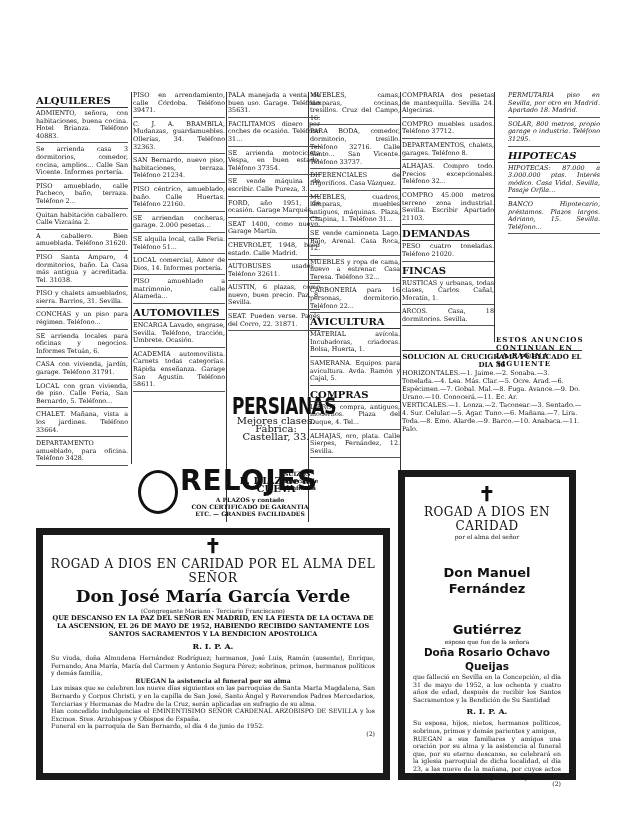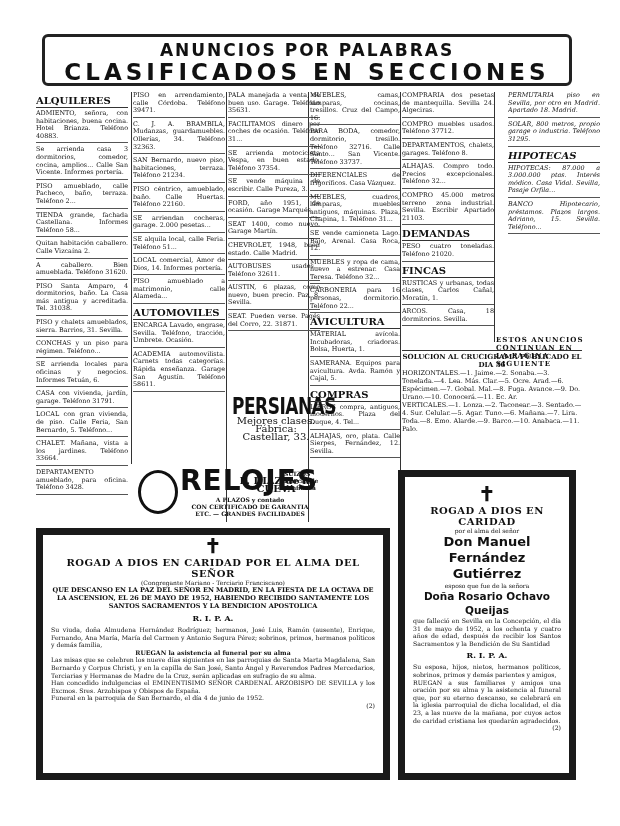--- a/index.html
+++ b/index.html
@@ -28,51 +28,46 @@
   .relojes .word { position:absolute; left:46px; top:0; font-family:"DejaVu Sans", sans-serif; font-weight:bold; font-size:28px; letter-spacing:1px; line-height:30px; }
   .relojes .side { position:absolute; left:150px; top:4px; font-size:6px; line-height:7px; font-weight:bold; width:40px; }
   .relojes .sub { position:absolute; left:46px; top:30px; font-size:6px; line-height:7px; font-weight:bold; width:140px; text-align:center; }
   .cruci { position:absolute; left:402px; top:350px; width:180px; font-size:6.5px; line-height:8px; }
   .cruci .h { font-weight:bold; text-align:center; font-size:7px; border-top:1px solid #333; padding-top:2px; }
   .otros { position:absolute; left:496px; top:336px; width:92px; font-weight:bold; font-size:7px; line-height:8px; letter-spacing:1px; }
   .obit { position:absolute; border:7px solid #1a1a1a; box-sizing:border-box; background:#fff; text-align:center; }
   .obit.o1 { left:36px; top:528px; width:354px; height:252px; }
   .obit.o2 { left:398px; top:470px; width:178px; height:310px; }
   .cross { font-size:20px; line-height:22px; font-weight:bold; }
-  .obit .pre { font-size:10px; font-weight:bold; letter-spacing:0.5px; }
+  .obit .pre { font-size:12px; font-weight:normal; letter-spacing:0.5px; }
   .obit .name { font-family:"DejaVu Serif", serif; font-weight:bold; font-size:17px; line-height:22px; }
-  .obit.o2 .name { font-family:"DejaVu Sans", sans-serif; font-size:13px; line-height:16px; }
+  .obit.o2 .name { font-family:"DejaVu Sans", sans-serif; font-size:13px; line-height:16px;margin-top:25px; }
   .obit.o2 .name2 { font-family:"DejaVu Sans", sans-serif; font-weight:bold; font-size:10.5px; line-height:14px; }
   .obit .sub { font-size:6px; }
   .obit .caps { font-size:6.5px; font-weight:bold; line-height:8px; padding:0 8px; }
   .obit .ripa { font-size:8px; font-weight:bold; margin:3px 0; }
   .obit .body { font-size:6.2px; line-height:7.6px; text-align:justify; padding:0 8px; }
 </style>
 </head>
 <body>
 
 <div class="page">
 
-  <div class="banner">
-    <div class="l1">ANUNCIOS POR PALABRAS</div>
-    <div class="l2">CLASIFICADOS EN SECCIONES</div>
-  </div>
 
   <div class="vrule" style="left:131px;height:372px;"></div>
   <div class="vrule" style="left:226px;height:430px;"></div>
   <div class="vrule" style="left:308px;height:430px;"></div>
   <div class="vrule" style="left:400px;height:430px;"></div>
   <div class="vrule" style="left:494px;height:250px;"></div>
 
   <div class="col c1">
     <div class="sec">ALQUILERES</div>
     <div class="ad">ADMIENTO, señora, con habitaciones, buena cocina. Hotel Brianza. Teléfono 40883.</div>
     <div class="ad">Se arrienda casa 3 dormitorios, comedor, cocina, amplios... Calle San Vicente. Informes portería.</div>
     <div class="ad">PISO amueblado, calle Pacheco, baño, terraza. Teléfono 2...</div>
-    <div class="ad">TIENDA grande, fachada Castellana. Informes Teléfono 58...</div>
     <div class="ad">Quitan habitación caballero. Calle Vizcaína 2.</div>
     <div class="ad">A caballero. Bien amueblada. Teléfono 31620.</div>
     <div class="ad">PISO Santa Amparo, 4 dormitorios, baño. La Casa más antigua y acreditada. Tel. 31038.</div>
     <div class="ad">PISO y chalets amueblados, sierra. Barrios, 31. Sevilla.</div>
     <div class="ad">CONCHAS y un piso para régimen. Teléfono...</div>
     <div class="ad">SE arrienda locales para oficinas y negocios. Informes Tetuán, 6.</div>
     <div class="ad">CASA con vivienda, jardín, garage. Teléfono 31791.</div>
     <div class="ad">LOCAL con gran vivienda, de piso. Calle Feria, San Bernardo, 5. Teléfono...</div>
     <div class="ad">CHALET. Mañana, vista a los jardines. Teléfono 33664.</div>
     <div class="ad">DEPARTAMENTO amueblado, para oficina. Teléfono 3428.</div>
@@ -164,20 +159,21 @@
 
   <div class="cruci">
     <div class="h">SOLUCION AL CRUCIGRAMA PUBLICADO EL DIA 36</div>
     <div>HORIZONTALES.—1. Jaime.—2. Sonaba.—3. Tonelada.—4. Lea. Más. Clar.—5. Ocre. Arad.—6. Espécimen.—7. Gobal. Mal.—8. Fuga. Avance.—9. Do. Urano.—10. Conocerá.—11. Ec. Ar.</div>
     <div>VERTICALES.—1. Lonza.—2. Taconear.—3. Sentado.—4. Sur. Celular.—5. Agar. Tuno.—6. Mañana.—7. Lira. Toda.—8. Emo. Alarde.—9. Barco.—10. Anabaca.—11. Palo.</div>
   </div>
 
   <div class="obit o1">
     <div class="cross">✝</div>
     <div class="pre">ROGAD A DIOS EN CARIDAD POR EL ALMA DEL SEÑOR</div>
+    <div class="name">Don José María García Verde</div>
     <div class="sub">(Congregante Mariano - Terciario Franciscano)</div>
     <div class="caps">QUE DESCANSO EN LA PAZ DEL SEÑOR EN MADRID, EN LA FIESTA DE LA OCTAVA DE LA ASCENSION, EL 26 DE MAYO DE 1952, HABIENDO RECIBIDO SANTAMENTE LOS SANTOS SACRAMENTOS Y LA BENDICION APOSTOLICA</div>
     <div class="ripa">R. I. P. A.</div>
     <div class="body">Su viuda, doña Almudena Hernández Rodríguez; hermanos, José Luis, Ramón (ausente), Enrique, Fernando, Ana María, María del Carmen y Antonio Segura Pérez; sobrinos, primos, hermanos políticos y demás familia,</div>
     <div class="body" style="text-align:center;font-weight:bold;">RUEGAN la asistencia al funeral por su alma</div>
     <div class="body">Las misas que se celebren los nueve días siguientes en las parroquias de Santa Marta Magdalena, San Bernardo y Corpus Christi, y en la capilla de San José, Santo Ángel y Reverendos Padres Mercedarios, Terciarias y Hermanas de Madre de la Cruz, serán aplicadas en sufragio de su alma.</div>
     <div class="body">Han concedido indulgencias el EMINENTISIMO SEÑOR CARDENAL ARZOBISPO DE SEVILLA y los Excmos. Sres. Arzobispos y Obispos de España.</div>
     <div class="body">Funeral en la parroquia de San Bernardo, el día 4 de junio de 1952.</div>
     <div class="body" style="text-align:right;">(2)</div>
   </div>

